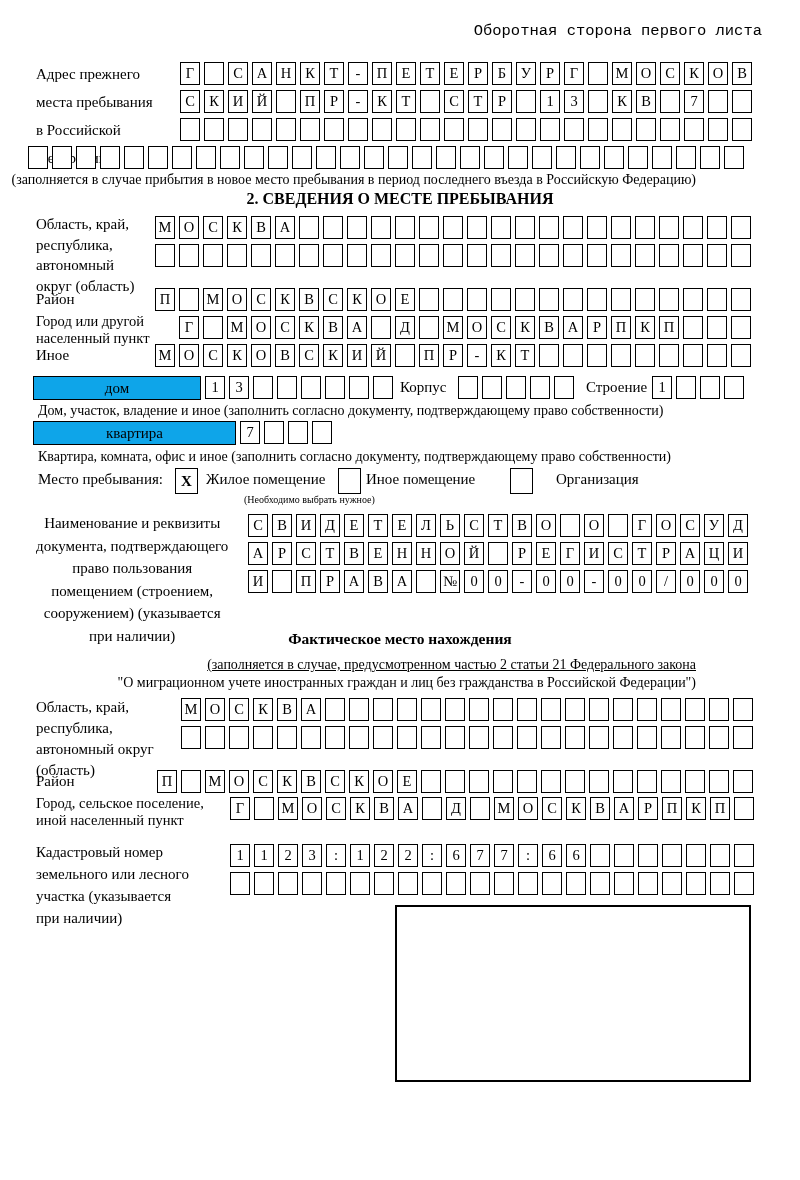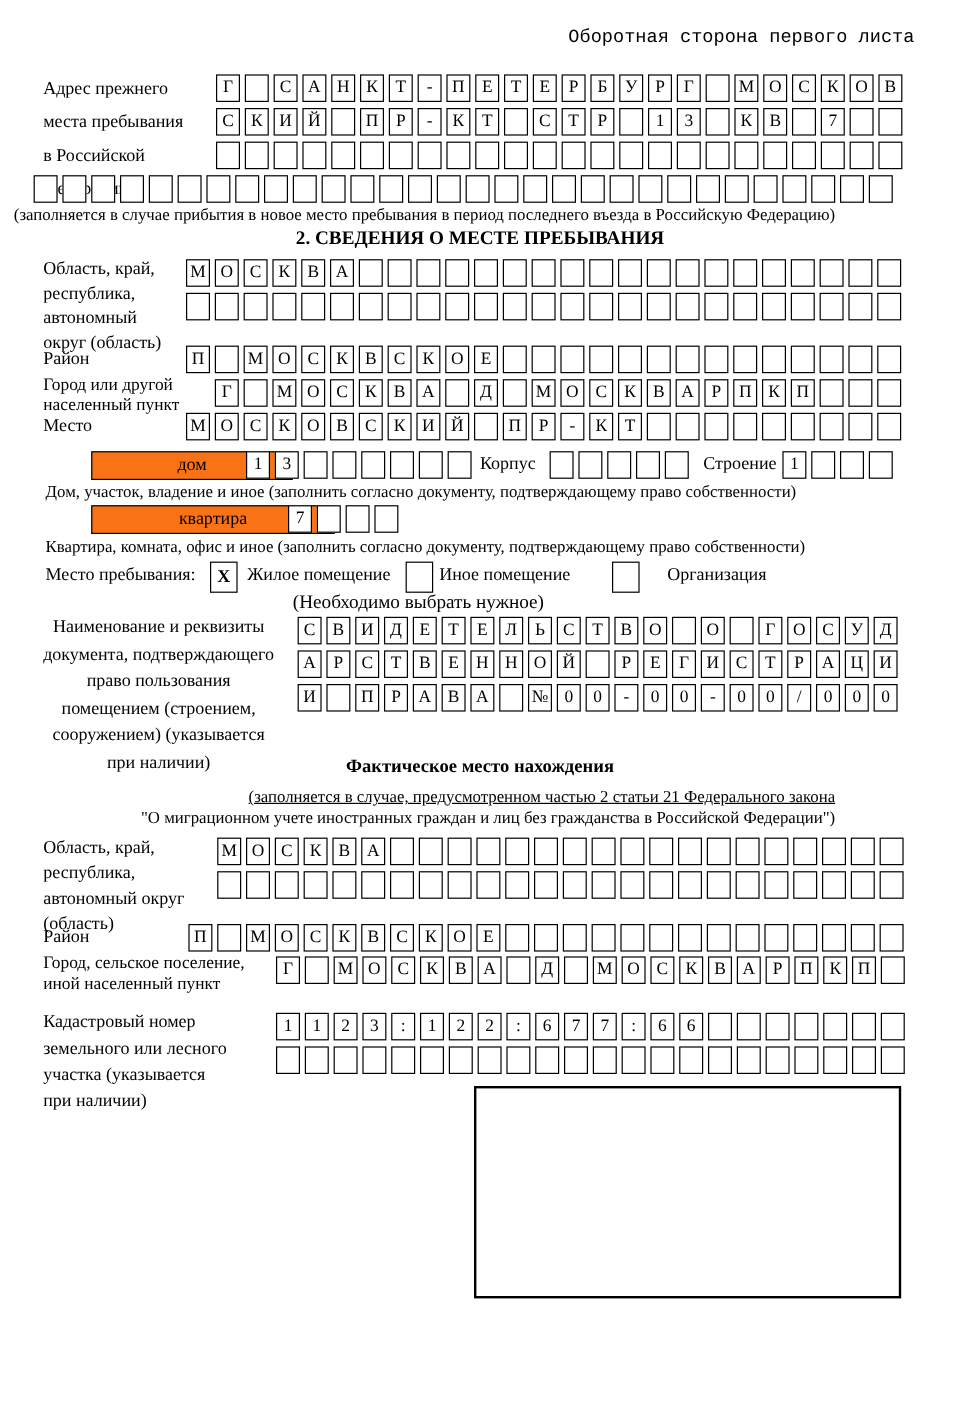--- a/index.html
+++ b/index.html
@@ -7,21 +7,21 @@
         font-family:"Liberation Serif","DejaVu Serif",serif;overflow:hidden;}
   .row{position:absolute;display:flex;gap:4px;}
   .cell{box-sizing:border-box;width:20px;height:23px;border:1.6px solid #000;
         display:flex;align-items:center;justify-content:center;
         font-size:14.5px;line-height:1;background:#fff;}
   .lbl{position:absolute;font-size:15px;white-space:pre-line;line-height:25px;}
   .caption{position:absolute;left:0;width:696px;text-align:right;font-size:14px;}
   .caption-left{position:absolute;font-size:14px;}
   .title{position:absolute;left:0;width:800px;text-align:center;font-weight:bold;font-size:16px;}
   .rect-label{position:absolute;box-sizing:border-box;border:1.6px solid #000;height:24px;
-        display:flex;align-items:center;justify-content:center;font-size:15px;background:#f97316;margin-left:43px;}
+        display:flex;align-items:center;justify-content:center;font-size:15px;background:#0ea5e9;}
   .chk{position:absolute;box-sizing:border-box;width:23px;height:26px;border:1.6px solid #000;
         display:flex;align-items:center;justify-content:center;font-size:15px;font-weight:bold;background:#fff;}
   .inline-lbl{position:absolute;font-size:15px;}
   .stamp-box{position:absolute;box-sizing:border-box;border:2px solid #000;background:#fff;}
   .stamp-note{position:absolute;text-align:center;font-size:14.5px;line-height:19px;white-space:pre-line;}
   .note-right{position:absolute;left:0;width:762px;text-align:right;font-size:15.5px;font-family:Liberation Mono, monospace;}
 </style>
 </head>
 <body>
 
@@ -257,21 +257,21 @@
       <div class="cell">А</div>
       <div class="cell">Р</div>
       <div class="cell">П</div>
       <div class="cell">К</div>
       <div class="cell">П</div>
       <div class="cell"></div>
       <div class="cell"></div>
       <div class="cell"></div>
     </div>
 
-  <div class="inline-lbl" style="left:36px;top:347px;">Место</div>
+  <div class="inline-lbl" style="left:36px;top:347px;">Иное</div>
   <div class="row" style="left:155px;top:344px;">
       <div class="cell">М</div>
       <div class="cell">О</div>
       <div class="cell">С</div>
       <div class="cell">К</div>
       <div class="cell">О</div>
       <div class="cell">В</div>
       <div class="cell">С</div>
       <div class="cell">К</div>
       <div class="cell">И</div>
@@ -330,21 +330,21 @@
     </div>
   <div class="caption-left" style="left:38px;top:449px;">Квартира, комната, офис и иное (заполнить согласно документу, подтверждающему право собственности)</div>
 
   <div class="inline-lbl" style="left:38px;top:471px;">Место пребывания:</div>
   <div class="chk" style="left:175px;top:468px;">X</div>
   <div class="inline-lbl" style="left:206px;top:471px;">Жилое помещение</div>
   <div class="chk" style="left:338px;top:468px;"></div>
   <div class="inline-lbl" style="left:366px;top:471px;">Иное помещение</div>
   <div class="chk" style="left:510px;top:468px;"></div>
   <div class="inline-lbl" style="left:556px;top:471px;">Организация</div>
-  <div class="caption-left" style="left:244px;top:494px;font-size:16px;">(Необходимо выбрать нужное)</div>
+  <div class="caption-left" style="left:244px;top:494px;font-size:10px;">(Необходимо выбрать нужное)</div>
 
   <div class="lbl" style="left:36px;top:512px;line-height:22.5px;text-align:center;">Наименование и реквизиты
 документа, подтверждающего
 право пользования
 помещением (строением,
 сооружением) (указывается
 при наличии)</div>
   <div class="row" style="left:248px;top:514px;">
       <div class="cell">С</div>
       <div class="cell">В</div>

